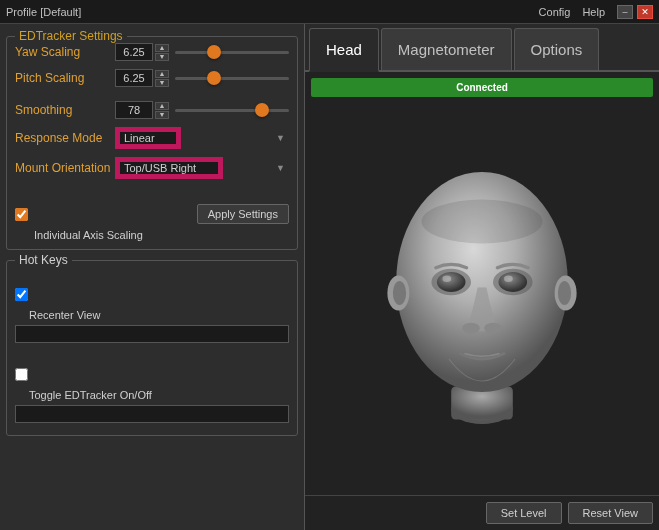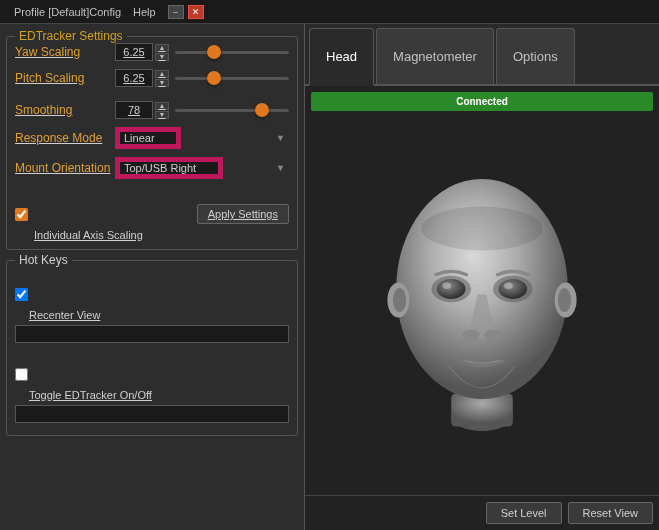--- a/index.html
+++ b/index.html
@@ -11,21 +11,22 @@
       font-size: 12px;
       color: #d0d0d0;
       overflow: hidden;
     }
 
     
     .title-bar {
       background: #1a1a1a;
       display: flex;
       align-items: center;
-      padding: 3px 14px;
+      justify-content: space-between;
+      padding: 3px 6px;
       height: 24px;
       border-bottom: 1px solid #444;
     }
     .title-bar-left {
       color: #c0c0c0;
       font-size: 11px;
     }
     .title-bar-right {
       display: flex;
       gap: 12px;
@@ -62,21 +63,20 @@
 
     
     .left-panel {
       width: 305px;
       background: #2d2d2d;
       border-right: 1px solid #555;
       padding: 6px;
       display: flex;
       flex-direction: column;
       gap: 4px;
-      text-decoration: underline;
     }
 
     
     .section-box {
       border: 1px solid #555;
       border-radius: 3px;
       padding: 6px 8px 8px 8px;
       position: relative;
       margin-top: 6px;
     }
@@ -247,26 +247,26 @@
 
     
     .tab-bar {
       display: flex;
       background: #2a2a2a;
       border-bottom: 2px solid #555;
       padding: 4px 4px 0 4px;
       gap: 2px;
     }
     .tab {
-      padding: 20px 16px;
+      padding: 12px 16px;
       background: #3a3a3a;
       border: 1px solid #555;
       border-bottom: none;
       color: #c0c0c0;
-      font-size: 13px;
+      font-size: 15px;
       cursor: pointer;
       border-radius: 3px 3px 0 0;
     }
     .tab.active {
       background: #2a2a2a;
       color: #ffffff;
       border-bottom: 2px solid #2a2a2a;
       margin-bottom: -2px;
     }
 

